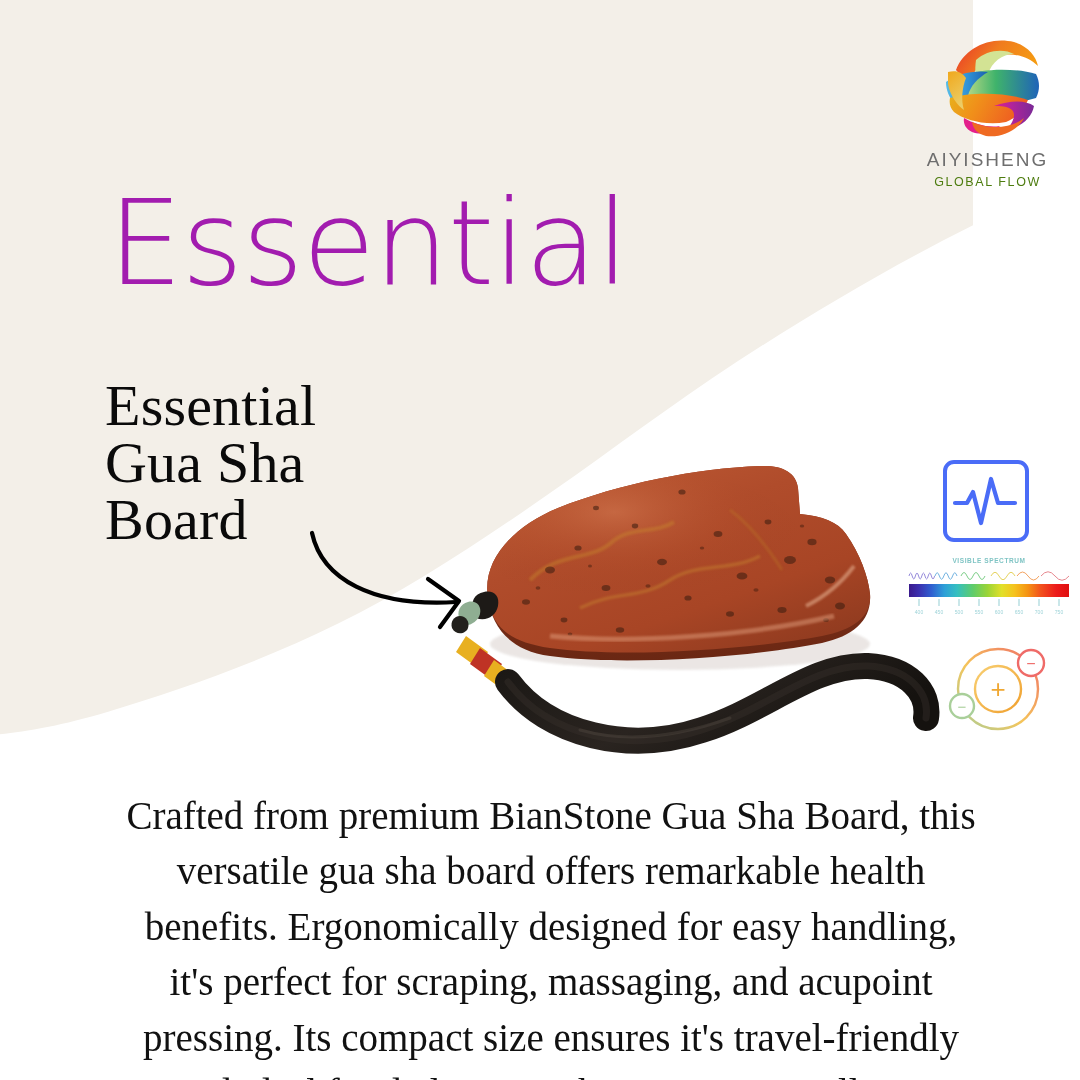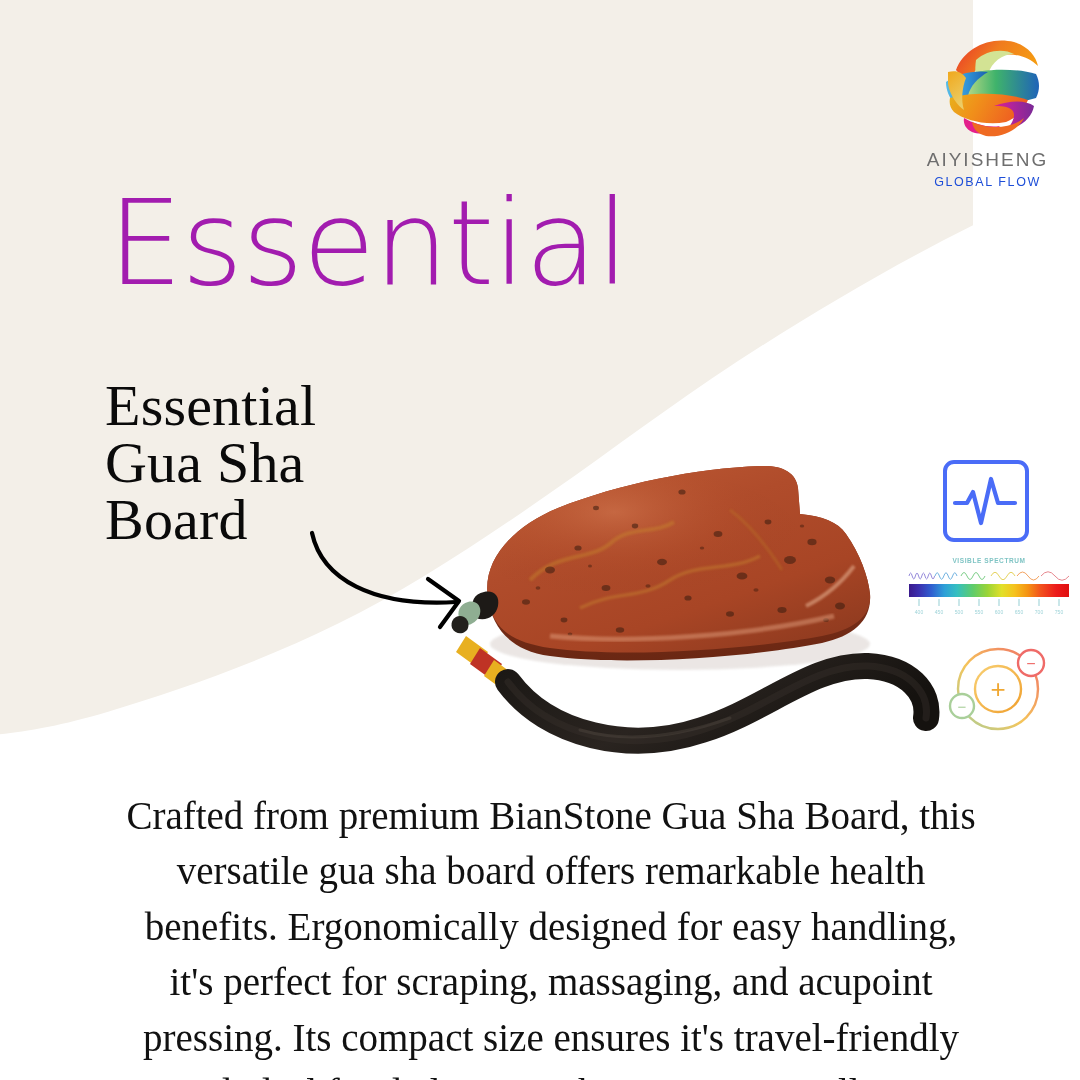--- a/index.html
+++ b/index.html
@@ -17,21 +17,21 @@
   .bg-beige { position:absolute; inset:0; }
 
   
   .logo { position:absolute; left:905px; top:26px; width:165px; text-align:center; }
   .logo-mark { width:120px; height:120px; margin:0 auto; display:block; }
   .logo-name {
     font-size:19px; letter-spacing:2.0px; color:#6e6e6e;
     font-weight:400; margin-top:4px; line-height:1;
   }
   .logo-tag {
-    font-size:12.5px; letter-spacing:1.6px; color:#1d4ed8;
+    font-size:12.5px; letter-spacing:1.6px; color:#4d7c0f;
     font-weight:400; margin-top:7px; line-height:1;
   }
 
   
   .headline {
     position:absolute; left:108px; top:184px;
     font-size:118px; line-height:1.0; color:#a21caf;
     font-weight:300; letter-spacing:-1px;
     font-family:"DejaVu Sans", sans-serif;
   }

